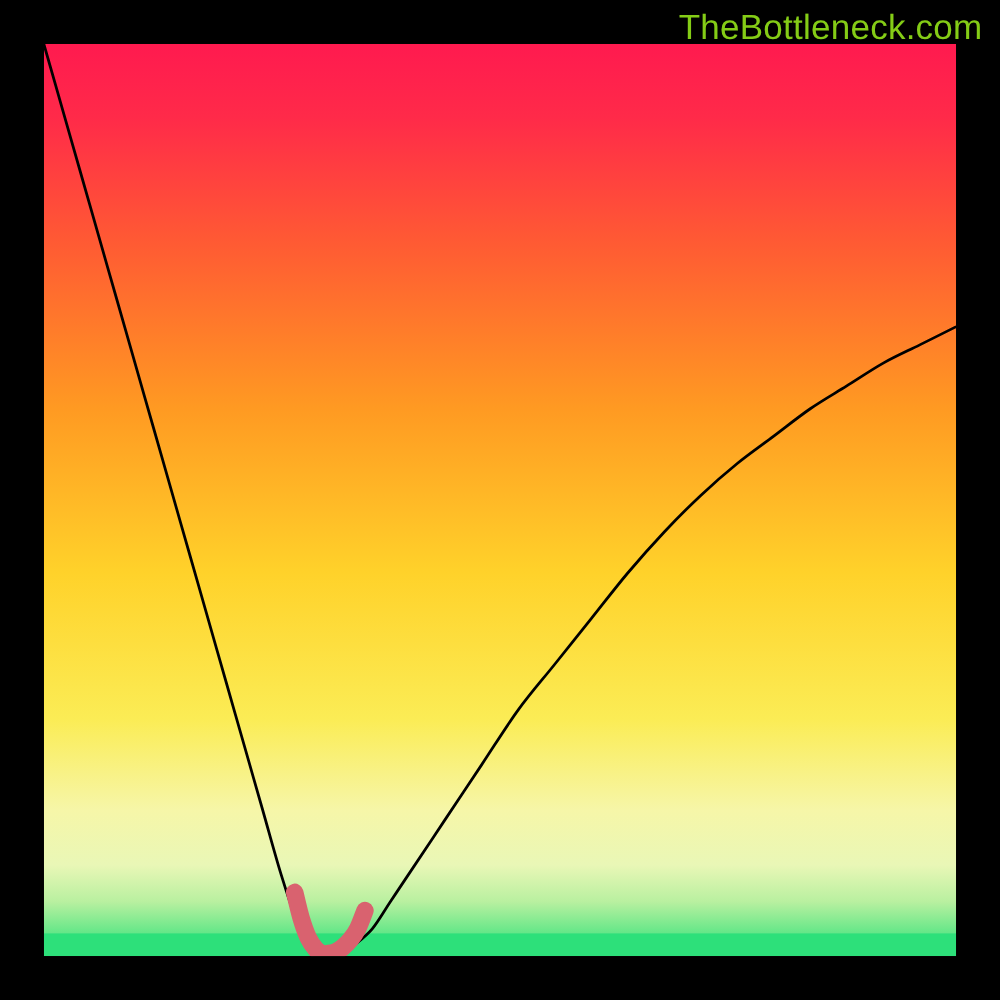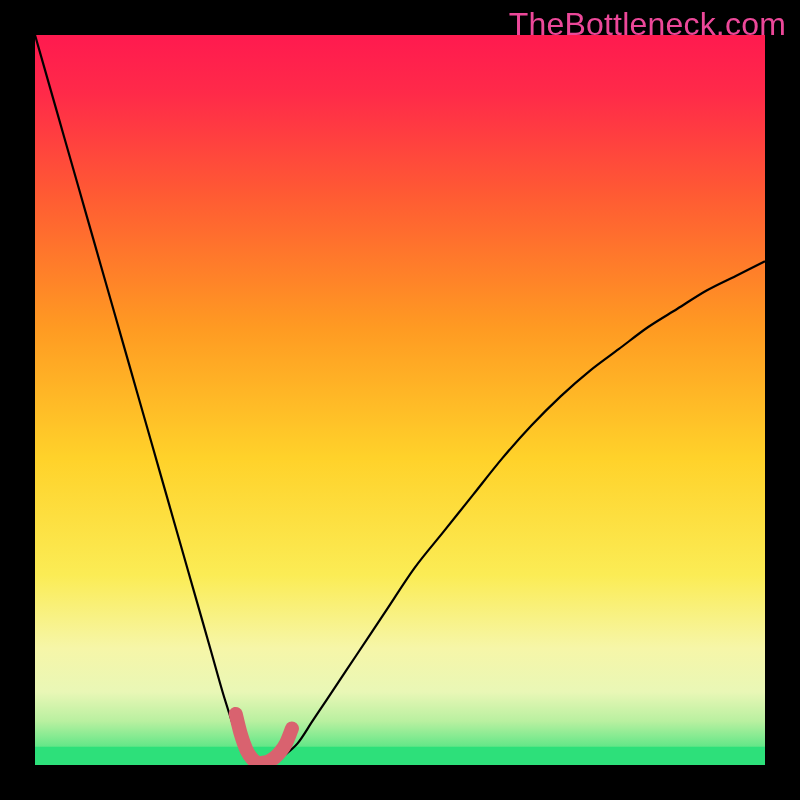--- a/index.html
+++ b/index.html
@@ -24,22 +24,22 @@
     left: 35px;
     top: 35px;
     width: 730px;
     height: 730px;
     overflow: hidden;
   }
   .watermark {
     position: absolute;
     top: 6px;
     right: 14px;
-    color: #ec4899;
-    font-size: 32px;
+    color: #84cc16;
+    font-size: 28px;
     letter-spacing: 0.2px;
     font-weight: 500;
   }
 </style>
 </head>
 <body>
 
 <div class="frame">
 
   <div class="watermark">TheBottleneck.com</div>

